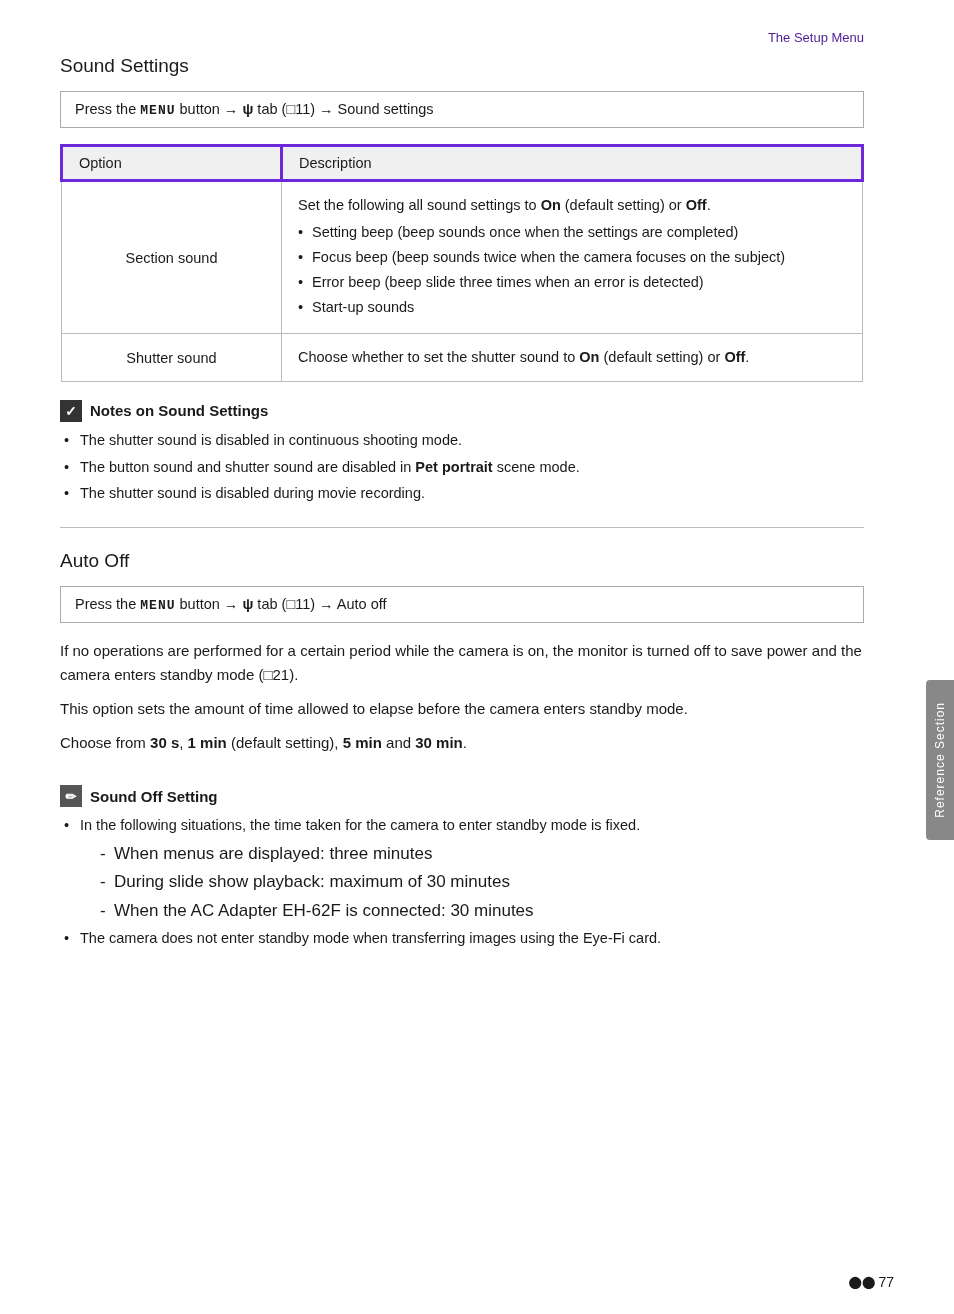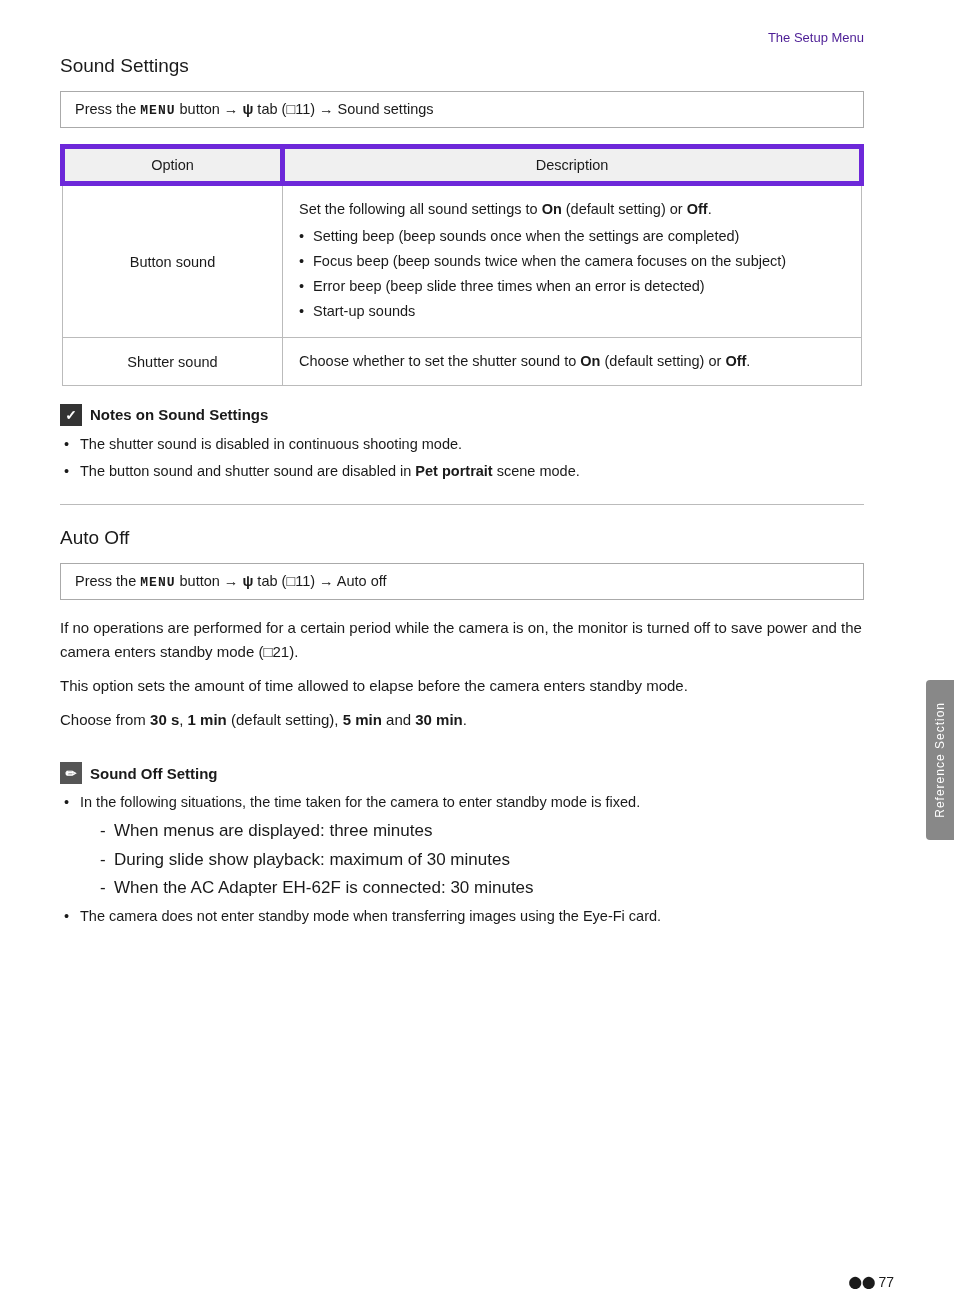--- a/index.html
+++ b/index.html
@@ -49,25 +49,25 @@
     }
 
     table.settings-table {
       width: 100%;
       border-collapse: collapse;
       margin-bottom: 18px;
     }
 
     table.settings-table th {
       background: #f0f0f0;
-      border: 5px solid #6d28d9;
+      border: 3px solid #6d28d9;
       padding: 8px 16px;
       font-size: 14.5px;
       font-weight: normal;
-      text-align: center;
+      text-align: left;
     }
 
     table.settings-table td {
       border: 1px solid #bbb;
       padding: 12px 16px;
       font-size: 14.5px;
       vertical-align: top;
     }
 
     table.settings-table td.option-col {
@@ -236,21 +236,21 @@
 
     <table class="settings-table">
       <thead>
         <tr>
           <th>Option</th>
           <th>Description</th>
         </tr>
       </thead>
       <tbody>
         <tr>
-          <td class="option-col">Button sound</td>
+          <td class="option-col">Section sound</td>
           <td class="desc-col">
             Set the following all sound settings to <strong>On</strong> (default setting) or <strong>Off</strong>.
             <ul class="bullet-list">
               <li>Setting beep (beep sounds once when the settings are completed)</li>
               <li>Focus beep (beep sounds twice when the camera focuses on the subject)</li>
               <li>Error beep (beep slide three times when an error is detected)</li>
               <li>Start-up sounds</li>
             </ul>
           </td>
         </tr>
@@ -266,20 +266,21 @@
     <div class="note-box">
       <div class="note-header">
         <div class="note-icon">
           <span class="note-icon-check">✓</span>
         </div>
         <span>Notes on Sound Settings</span>
       </div>
       <ul class="notes-list">
         <li>The shutter sound is disabled  in continuous shooting mode.</li>
         <li>The button sound and shutter sound are disabled in <strong>Pet portrait</strong> scene mode.</li>
+        <li>The shutter sound is disabled during movie recording.</li>
       </ul>
     </div>
   </div>
 
   <hr class="divider">
 
   <div>
     <div class="section-title">Auto Off</div>
 
     <div class="press-box">

